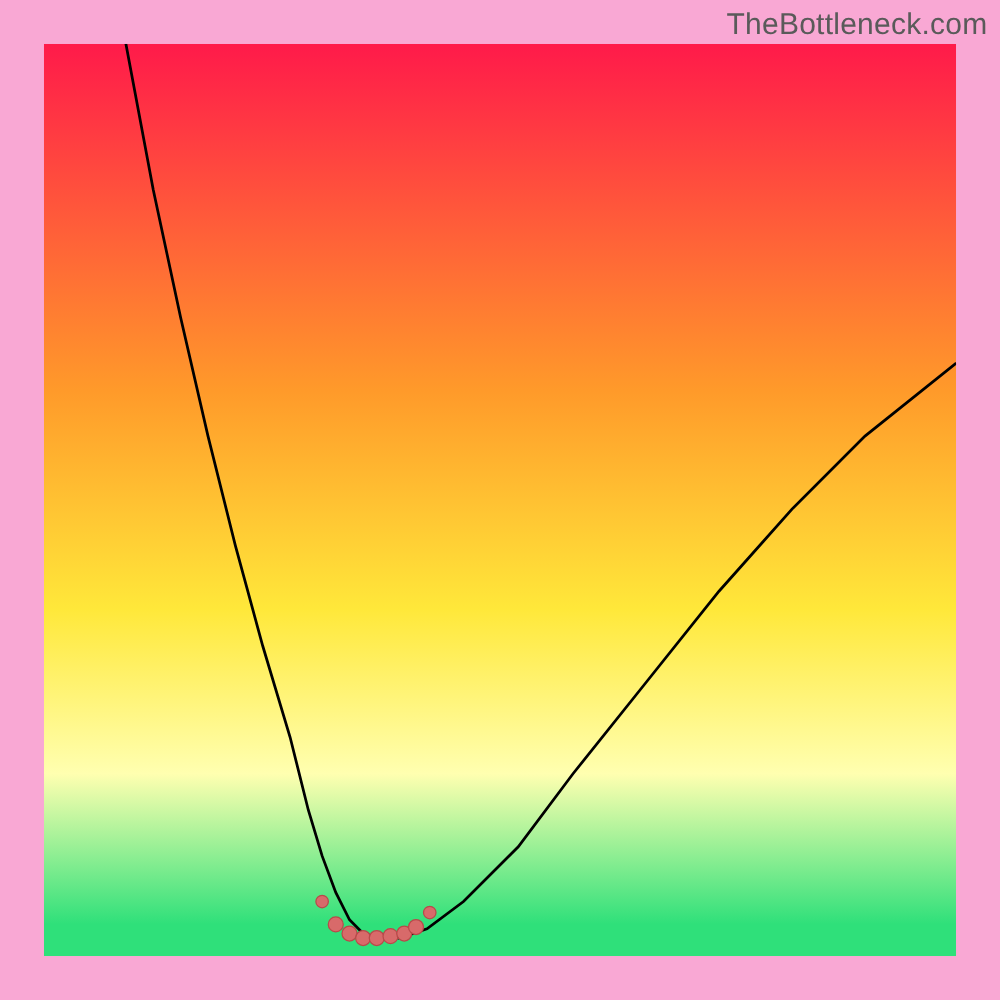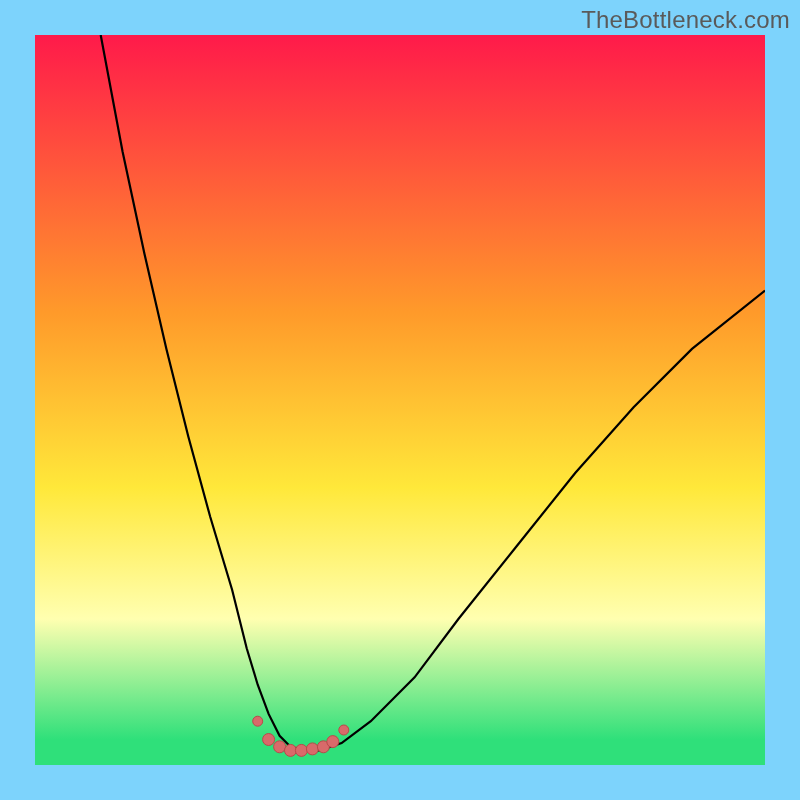--- a/index.html
+++ b/index.html
@@ -7,21 +7,21 @@
     padding: 0;
     width: 800px;
     height: 800px;
     background: #000;
     overflow: hidden;
     font-family: Arial, Helvetica, sans-serif;
   }
   .frame {
     position: absolute;
     inset: 0;
-    background: #7dd3fc;
+    background: #f9a8d4;
     padding-left: 27px;
   }
   .plot {
     position: absolute;
     left: 35px;
     top: 35px;
     width: 730px;
     height: 730px;
     overflow: hidden;
   }

